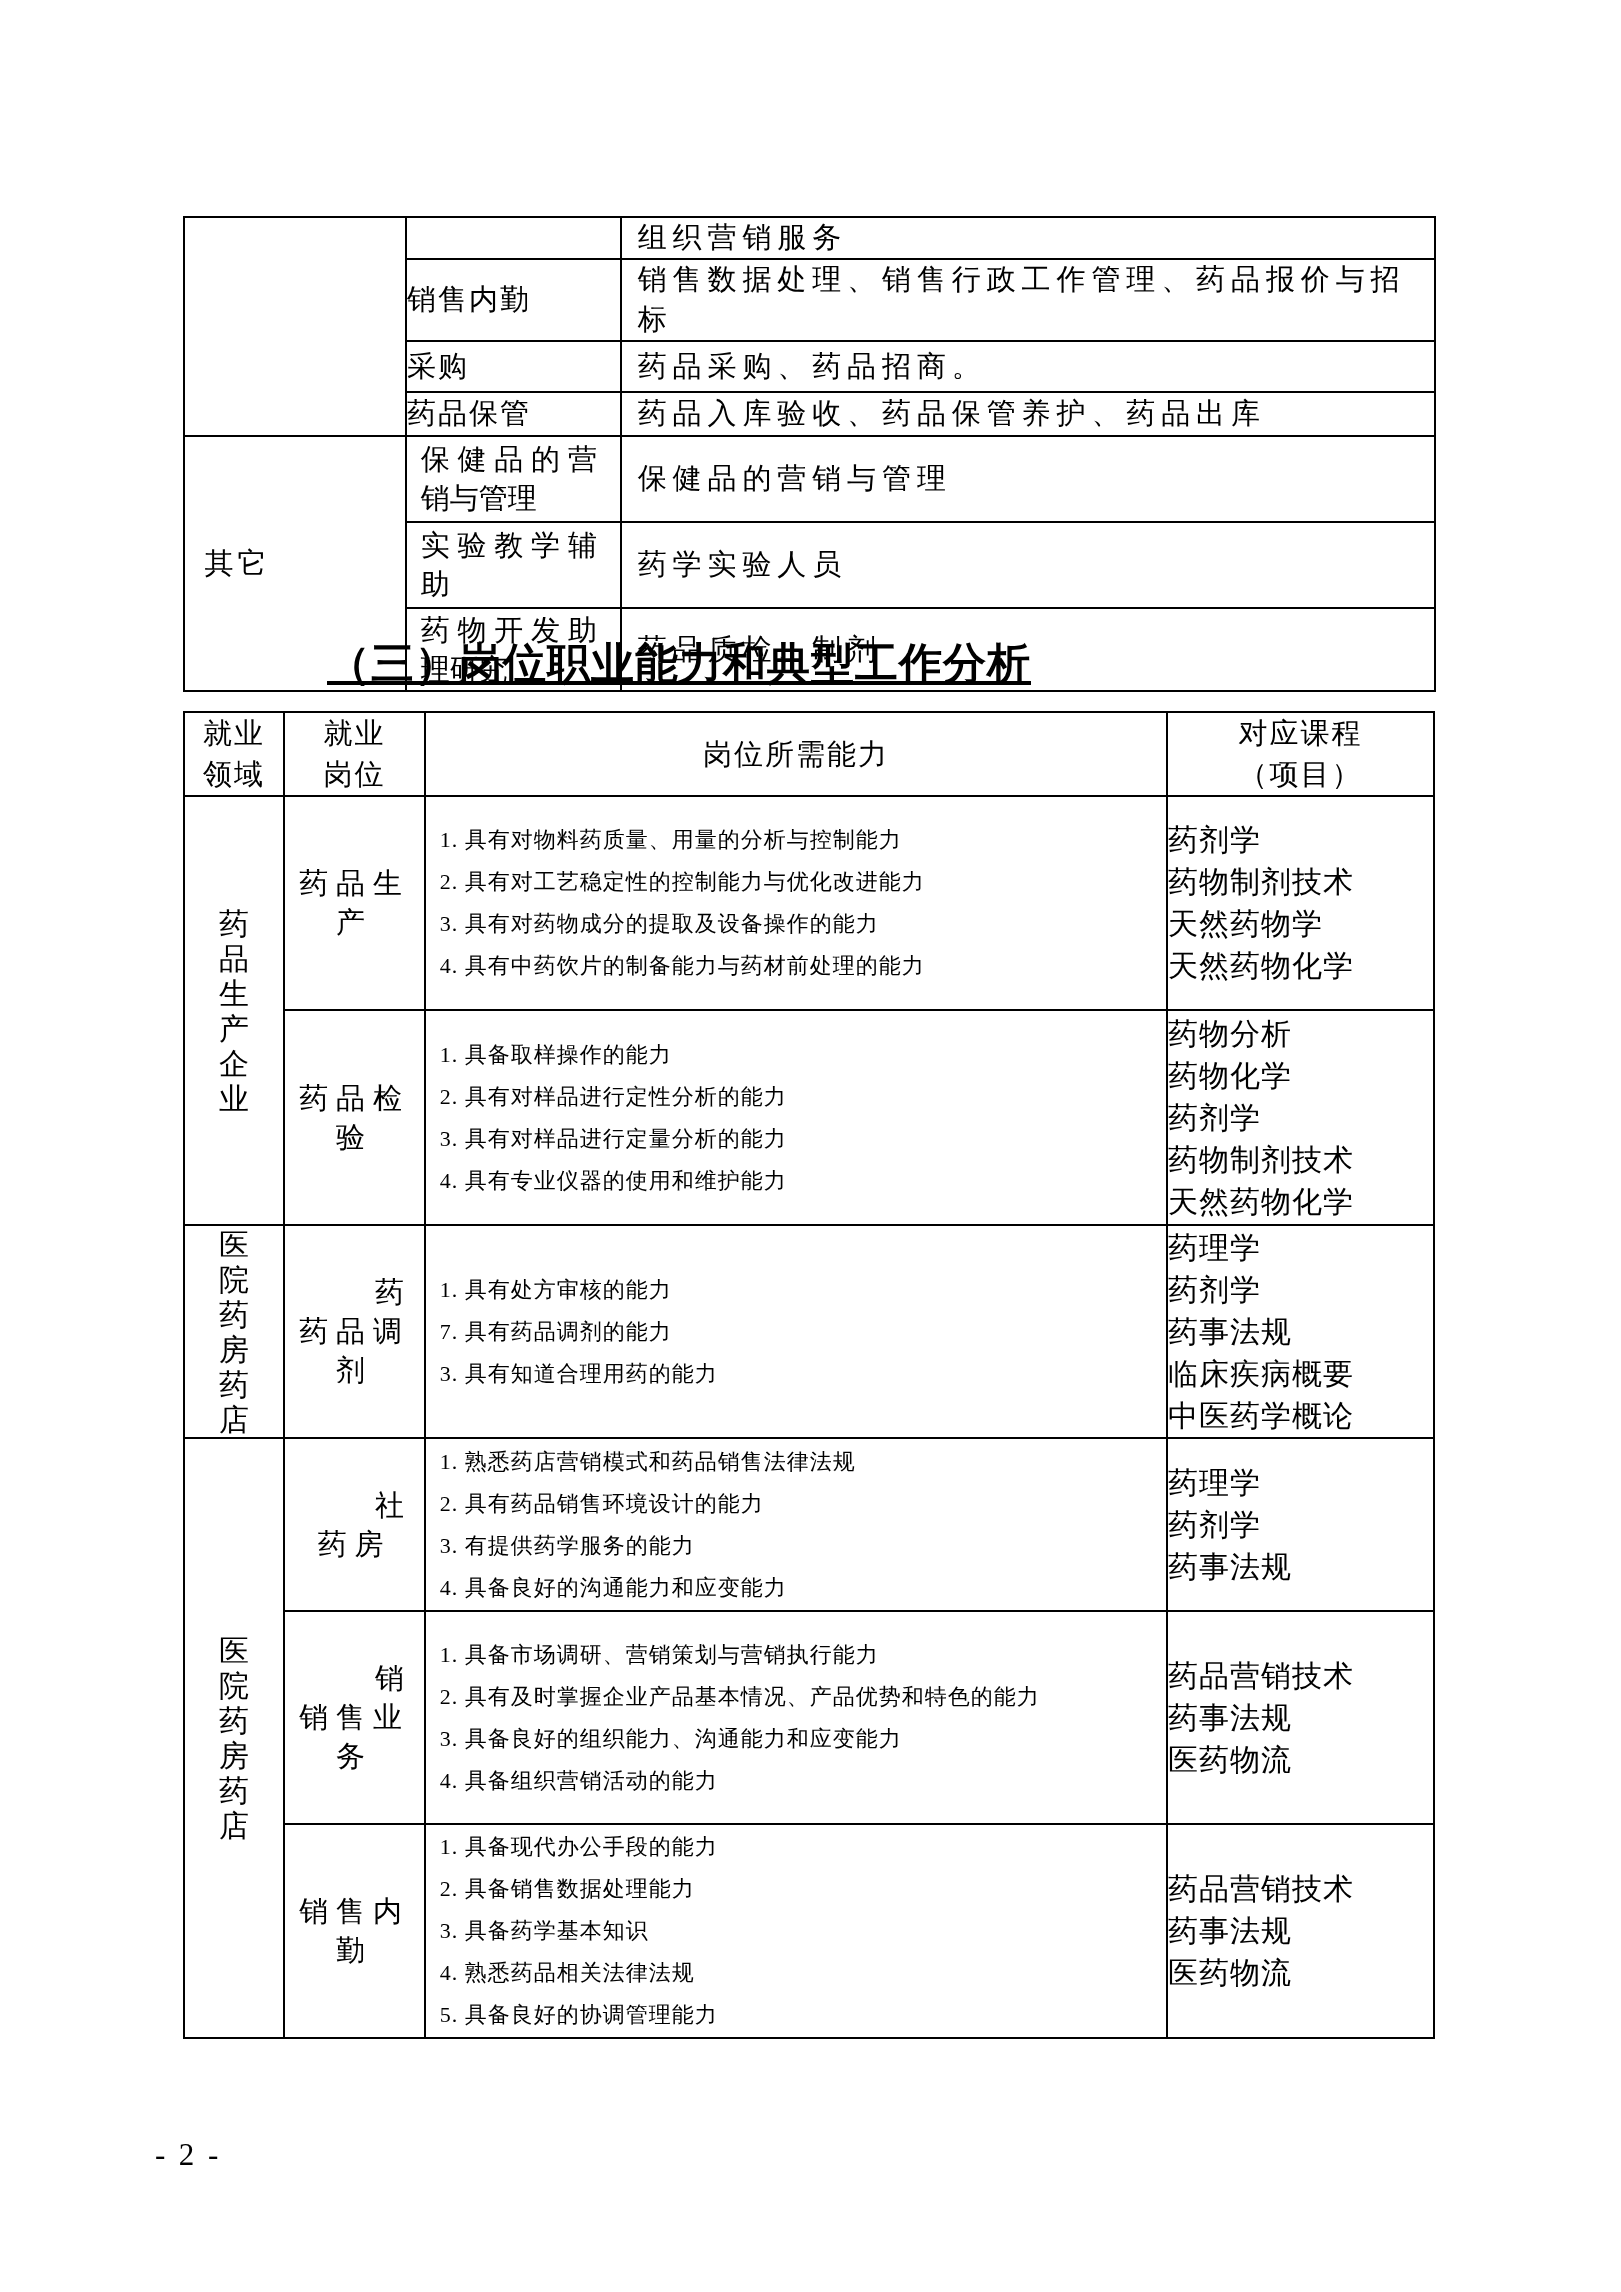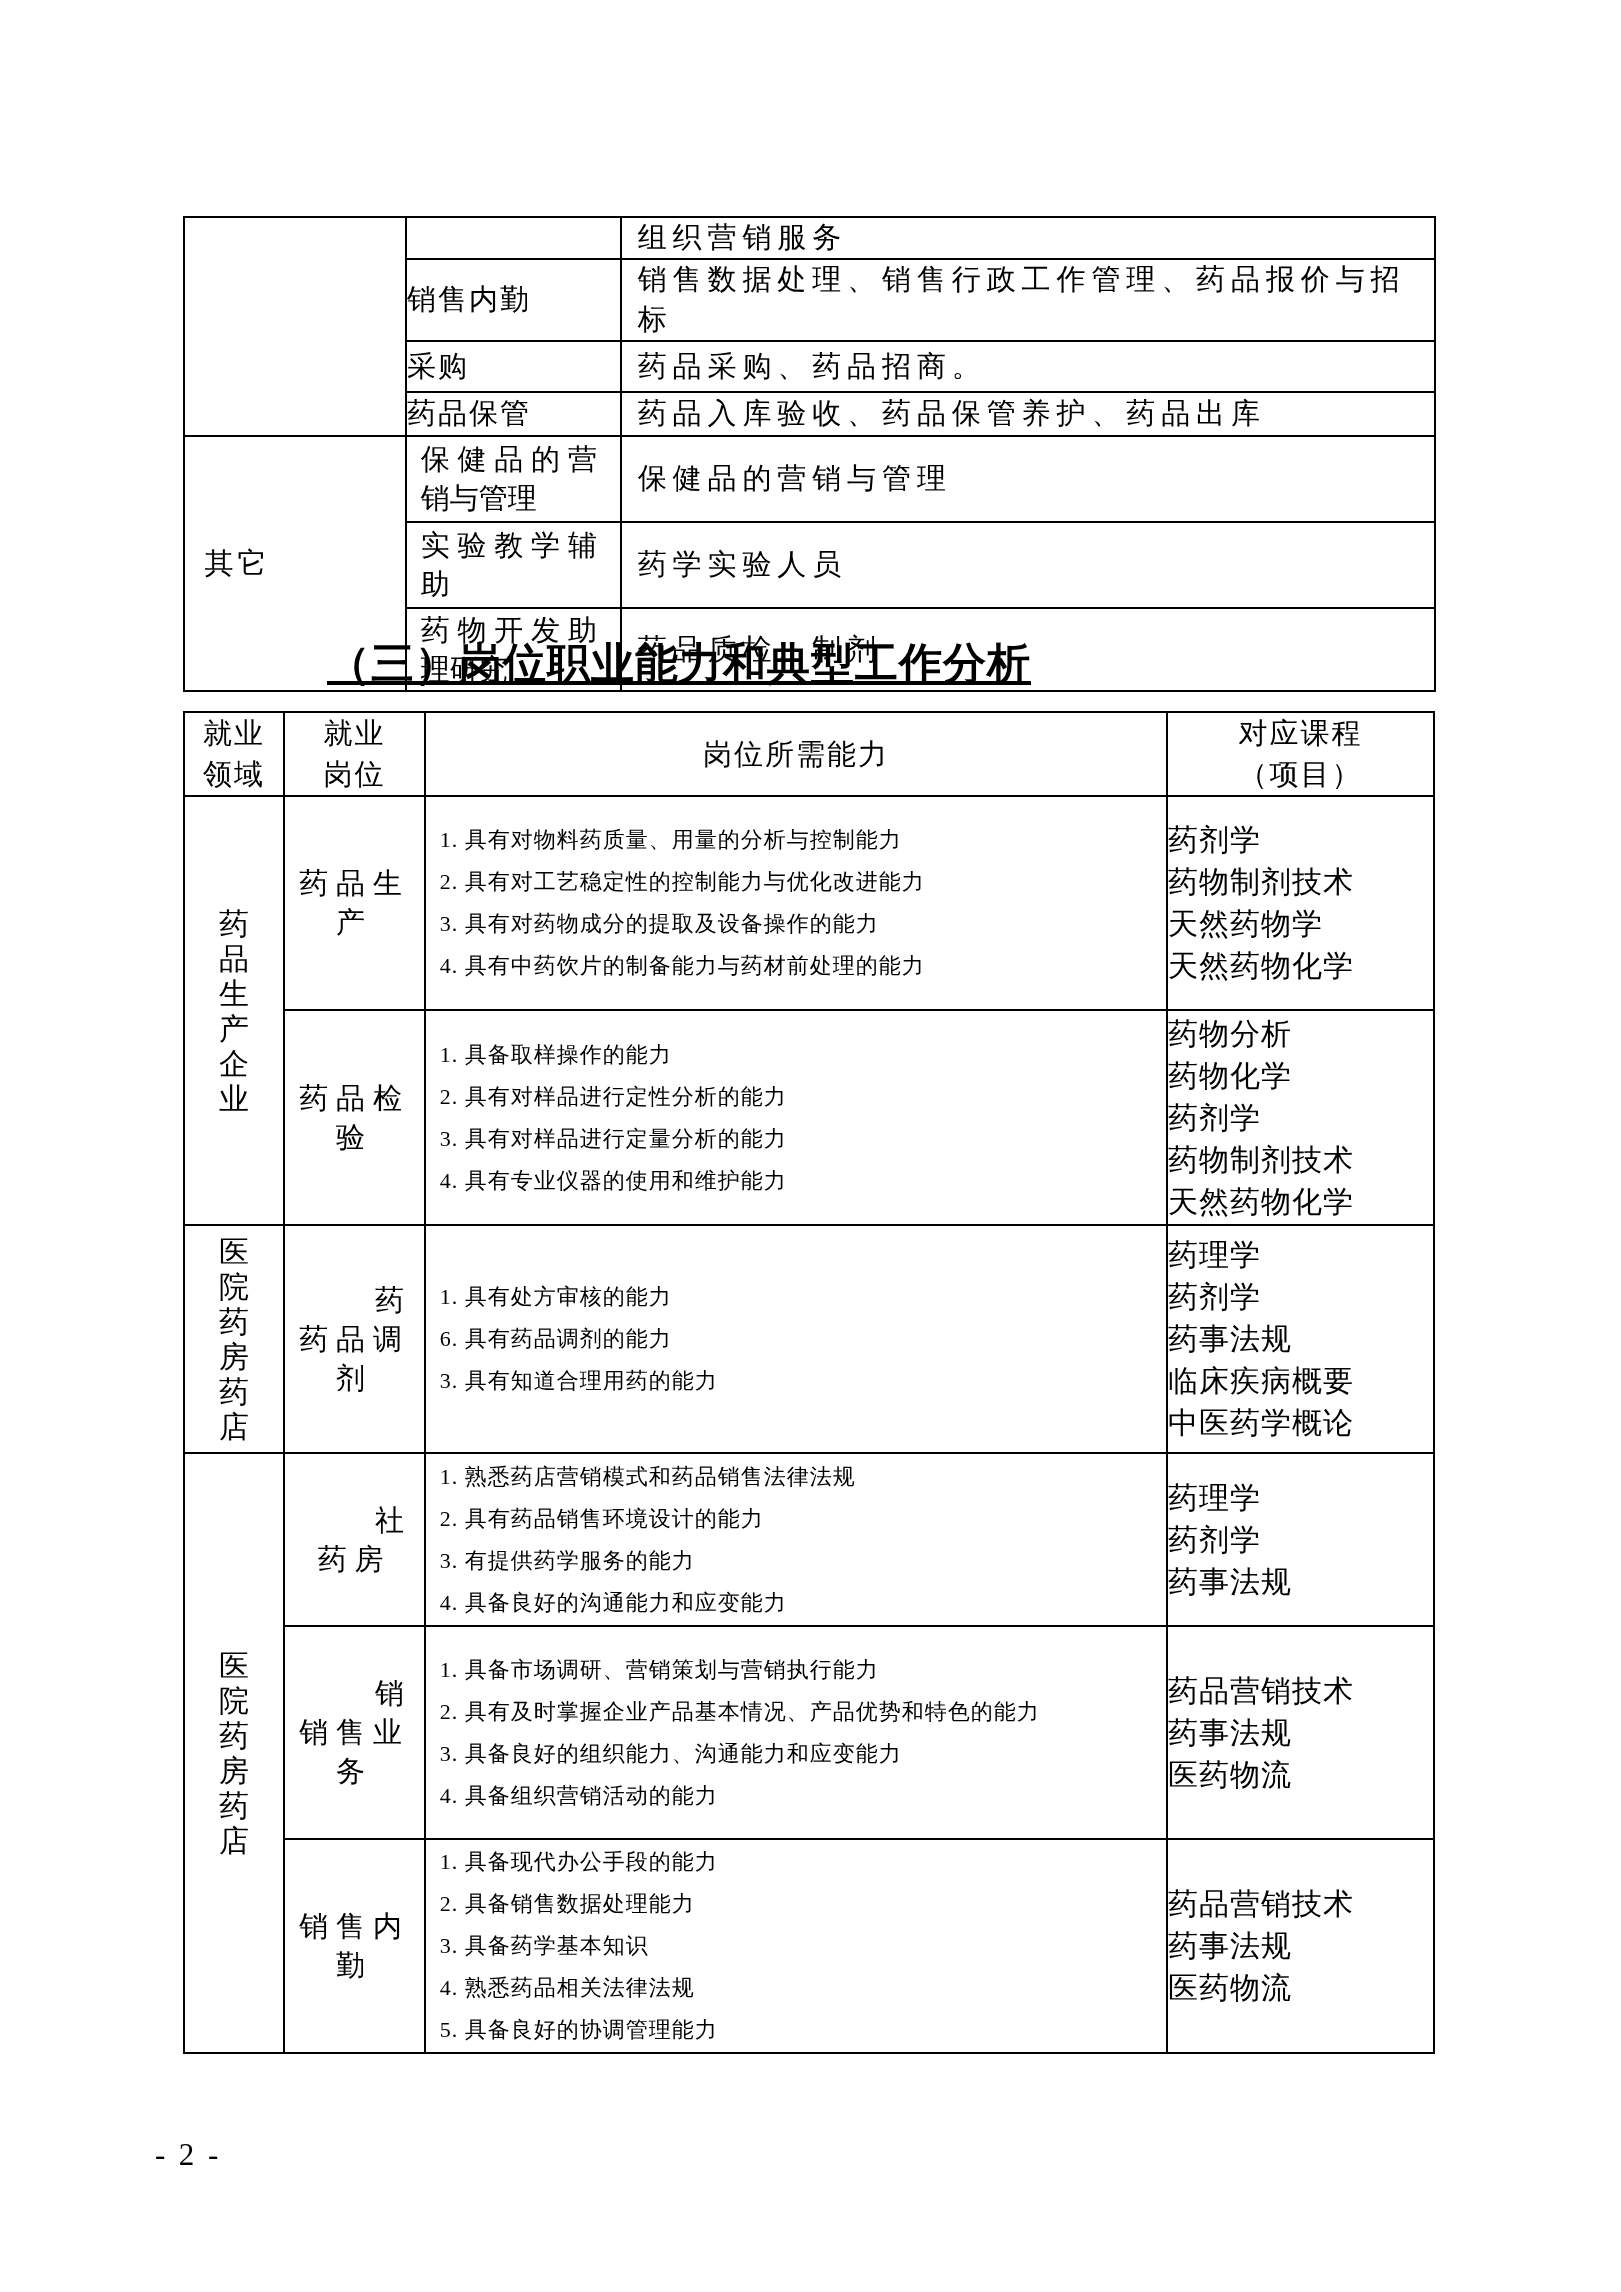--- a/index.html
+++ b/index.html
@@ -23,21 +23,21 @@
   
   .t1 .work { text-align:left; padding-left:15.7px; letter-spacing:5.9px; }
   .t1 .poscenter { letter-spacing:2px; }
   .qt { text-align:left; padding-left:19.6px; letter-spacing:3.9px; }
   .jcell { text-align:left; padding-left:13.7px; }
   .jcell div { line-height:39px; }
   .jl1 { letter-spacing:7.8px; }
 
   
   .h2line { line-height:41px; text-align:center; letter-spacing:2px; }
-  .vlabel { width:33px; margin:8px auto; word-break:break-all; line-height:35px;
+  .vlabel { width:33px; margin:0 auto; word-break:break-all; line-height:35px;
             font-size:30px; text-align:center; }
   .poscell { text-align:center; }
   .pos-line { line-height:39px; letter-spacing:7.8px; text-align:center; }
   .pos-line.pr { transform:translateX(39px); }
   .abil-cell { text-align:left; padding-left:13.7px; padding-right:5.9px; }
   .abil-line { line-height:42px; font-size:22px; letter-spacing:1px; }
   .course-cell { text-align:left; }
   .course-line { line-height:42px; font-size:30px; letter-spacing:1px; }
 
   .heading { position:absolute; left:327px; top:635px; font-size:43px; font-weight:bold;
@@ -172,21 +172,21 @@
       <td>
         <div class="vlabel">医院药房药店</div>
       </td>
       <td class="poscell">
         <div class="pos-line pr">药</div>
         <div class="pos-line">药品调</div>
         <div class="pos-line">剂</div>
       </td>
       <td class="abil-cell">
         <div class="abil-line">1. 具有处方审核的能力</div>
-        <div class="abil-line">6. 具有药品调剂的能力</div>
+        <div class="abil-line">7. 具有药品调剂的能力</div>
         <div class="abil-line">3. 具有知道合理用药的能力</div>
       </td>
       <td class="course-cell">
         <div class="course-line">药理学</div>
         <div class="course-line">药剂学</div>
         <div class="course-line">药事法规</div>
         <div class="course-line">临床疾病概要</div>
         <div class="course-line">中医药学概论</div>
       </td>
     </tr>

